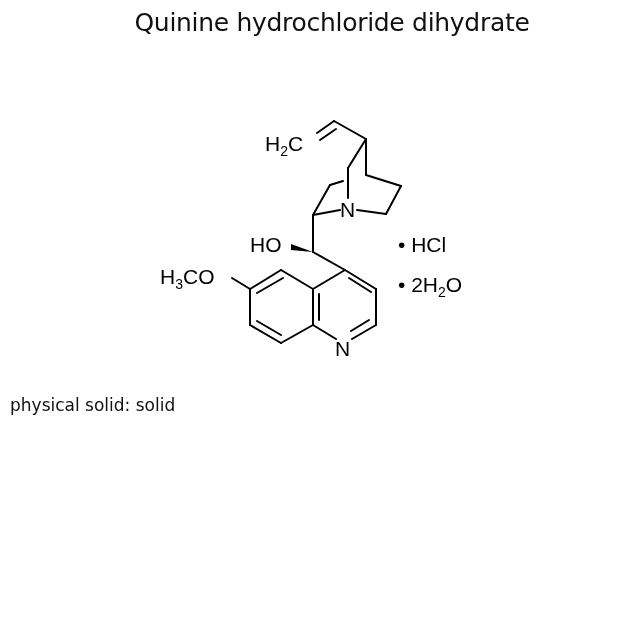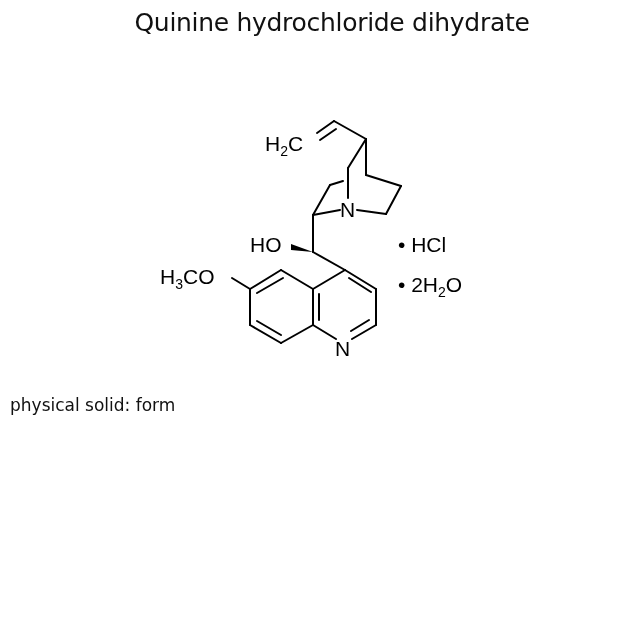--- a/index.html
+++ b/index.html
@@ -63,14 +63,14 @@
   <text x="250" y="252" font-size="21">HO</text>
   <text x="160" y="284" font-size="21">H<tspan font-size="14" dy="5">3</tspan><tspan dy="-5">CO</tspan></text>
   <text x="335" y="356" font-size="21">N</text>
 
   <text x="398" y="252" font-size="21">• <tspan>HCl</tspan></text>
   <text x="398" y="292" font-size="21">• 2H<tspan font-size="14" dy="5">2</tspan><tspan dy="-5">O</tspan></text>
 </svg>
 
 <div class="props">
   <span>physical solid:</span>
-  <span>form</span>
+  <span>solid</span>
 </div>
 
 </body></html>

